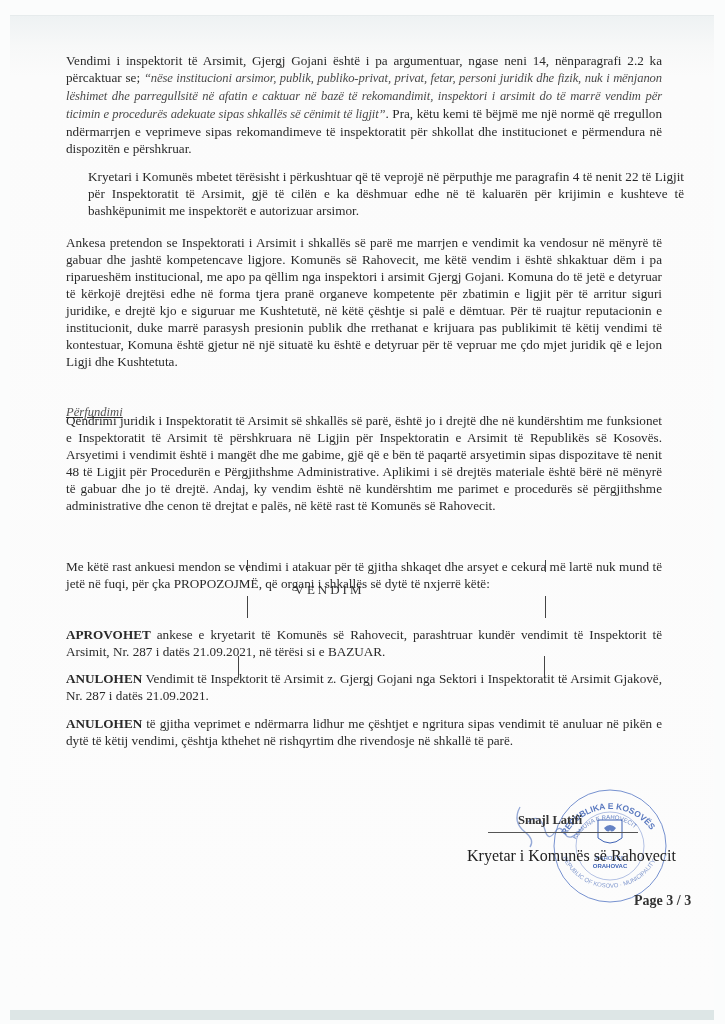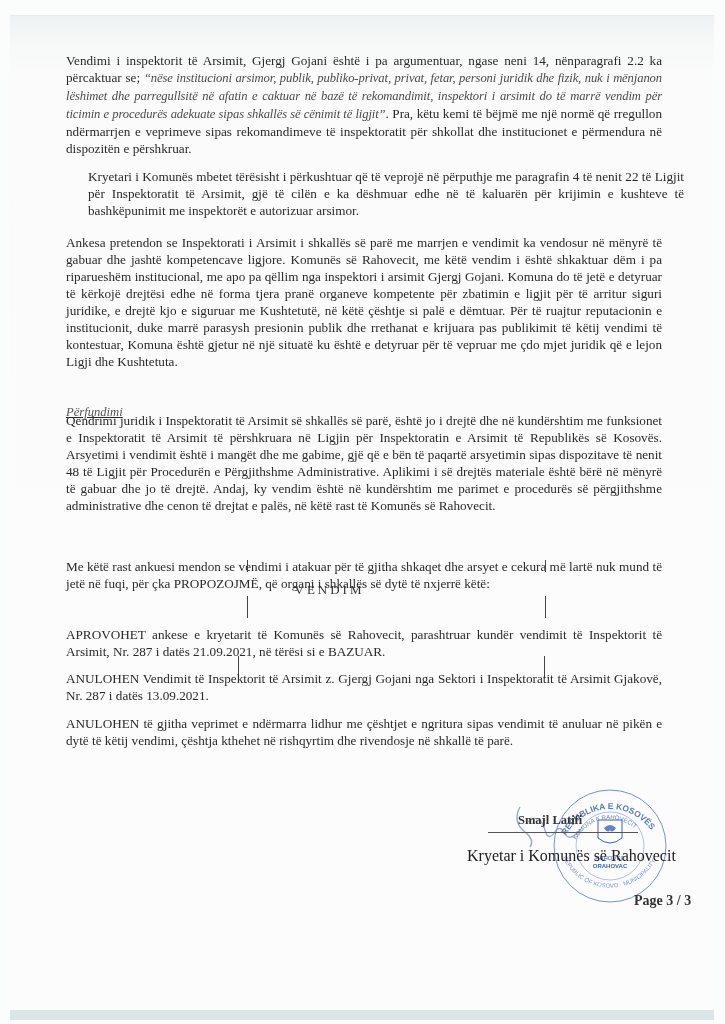--- a/index.html
+++ b/index.html
@@ -24,21 +24,21 @@
     font-size: 13.2px; line-height: 17px;
     text-align: justify;
   }
   .body-text p { margin: 0; }
   .quote { font-style: italic; color: #4a4a4a; font-size: 12.6px; letter-spacing: -0.1px; }
   .section-heading { font-style: italic; color: #555; font-size: 12.6px; }
   .vendim-title {
     position: absolute; left: 0; width: 659px; top: 582px;
     text-align: center; font-size: 13px; letter-spacing: 3px; color: #333;
   }
-  .bold-lead { font-weight: normal; }
+  .bold-lead { font-weight: bold; }
   .mark {
     position: absolute; width: 1px; background: #444;
   }
   .sig-block {
     position: absolute; left: 440px; top: 780px; width: 250px; height: 150px;
   }
   .sig-name {
     position: absolute; left: 78px; top: 33px; font-size: 12.5px; font-weight: bold; color: #333;
   }
   .sig-line {
@@ -91,21 +91,21 @@
 <div class="mark" style="left:545px; top:596px; height:22px;"></div>
 
 <div class="body-text" style="top:626px;">
   <p><span class="bold-lead">APROVOHET</span><span> ankese e kryetarit të Komunës së Rahovecit, parashtruar kundër vendimit të Inspektorit të Arsimit, Nr. 287 i datës 21.09.2021, në tërësi si e BAZUAR.</span></p>
 </div>
 
 <div class="mark" style="left:238px; top:656px; height:22px;"></div>
 <div class="mark" style="left:544px; top:656px; height:22px;"></div>
 
 <div class="body-text" style="top:670px;">
-  <p><span class="bold-lead">ANULOHEN</span><span> Vendimit të Inspektorit të Arsimit z. Gjergj Gojani nga Sektori i Inspektoratit të Arsimit Gjakovë, Nr. 287 i datës 13.09.2021.</span></p>
+  <p><span class="bold-lead">ANULOHEN</span><span> Vendimit të Inspektorit të Arsimit z. Gjergj Gojani nga Sektori i Inspektoratit të Arsimit Gjakovë, Nr. 287 i datës 21.09.2021.</span></p>
 </div>
 
 <div class="body-text" style="top:715px;">
   <p><span class="bold-lead">ANULOHEN</span><span> të gjitha veprimet e ndërmarra lidhur me çështjet e ngritura sipas vendimit të anuluar në pikën e dytë të këtij vendimi, çështja kthehet në rishqyrtim dhe rivendosje në shkallë të parë.</span></p>
 </div>
 
 <div class="sig-block">
   <svg class="stamp" viewBox="0 0 120 130">
     <defs>
       <path id="arcTop" d="M 12 65 A 50 50 0 0 1 108 65"></path>

